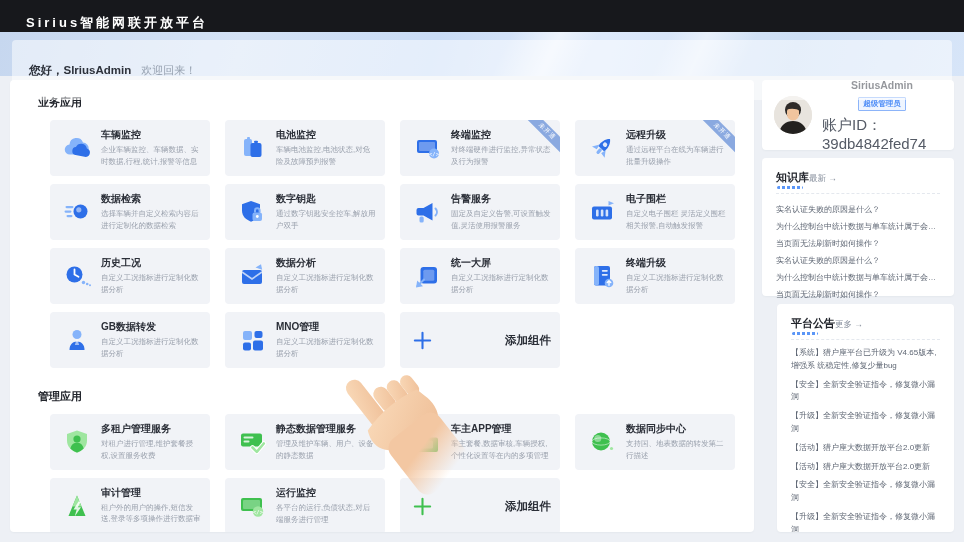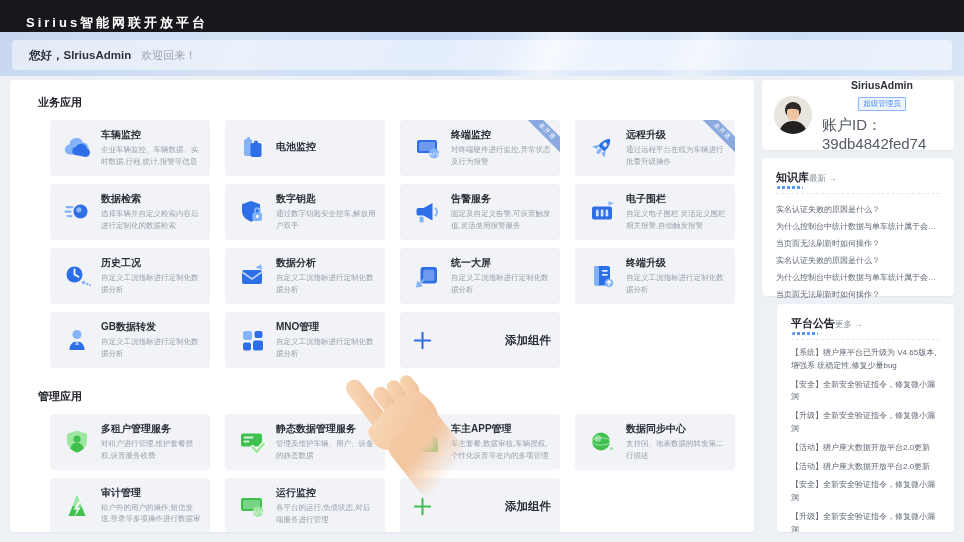--- a/index.html
+++ b/index.html
@@ -11,21 +11,21 @@
   }
   
   .navbar{height:32px;background:#17181c;color:#fff;display:flex;align-items:flex-end;
     padding:0 26px;font-size:13px;font-weight:bold;letter-spacing:3px;}
   
   .banner{height:44px;box-sizing:border-box;padding:8px 12px;position:relative;
     background:linear-gradient(105deg,#c6d7ef 0%,#d4e2f5 25%,#c9dcf6 45%,#dde9fb 62%,#cddff5 82%,#d7e5f8 100%);}
   .banner::after{content:'';position:absolute;inset:0;pointer-events:none;
     background:linear-gradient(115deg,transparent 52%,rgba(255,255,255,.55) 57%,transparent 61%,transparent 68%,rgba(255,255,255,.45) 72%,transparent 77%);}
   .greet{height:28px;background:rgba(255,255,255,.5);border-radius:4px;display:flex;
-    align-items:center;padding:1px 17px;gap:10px;position:relative;z-index:1;}
+    align-items:center;padding:16px 17px;gap:10px;position:relative;z-index:1;}
   .greet .name{font-size:11.5px;font-weight:bold;color:#2c313a;}
   .greet .wel{font-size:11px;color:#97a2b1;}
   
   .content{display:flex;gap:8px;padding:4px 10px 0;}
   .main-panel{width:746px;height:452px;background:#fff;border-radius:4px;
     padding:15px 16px 0 28px;box-sizing:border-box;overflow:hidden;
     box-shadow:0 1px 2px rgba(31,45,61,.04);}
   .section-title{font-size:11px;font-weight:bold;color:#23262d;margin:0 0 10px;}
   .grid{display:grid;grid-template-columns:repeat(4,160px);gap:8px 15px;margin:0 0 21px 12px;}
   .card{position:relative;height:56px;background:#f1f3f7;border-radius:4px;display:flex;
@@ -39,21 +39,21 @@
   .ribbon{position:absolute;top:6px;right:-17px;width:60px;transform:rotate(45deg);
     background:#8aa9e0;color:#fff;font-size:6px;text-align:center;line-height:11px;letter-spacing:1px;}
   
   .sidebar{width:192px;height:452px;display:flex;flex-direction:column;gap:8px;}
   .side-card{background:#fff;border-radius:4px;padding:12px 14px;box-sizing:border-box;
     box-shadow:0 1px 2px rgba(31,45,61,.04);}
   .profile-card{height:70px;display:flex;align-items:center;gap:10px;padding:12px;}
   .avatar{width:38px;height:38px;border-radius:50%;overflow:hidden;flex:none;background:#e8e4de;}
   .p-name-row{display:flex;align-items:center;gap:6px;margin-bottom:5px;flex-direction:column;}
   .p-name{font-size:10.5px;font-weight:bold;color:#2b2f38;}
-  .p-badge{font-size:7.5px;color:#4f8ef7;border:1px solid #8cb4f9;background:#eef5ff;border-radius:1px;padding:1px 4px;white-space:nowrap;}
+  .p-badge{font-size:7.5px;color:#4f8ef7;border:1px solid #8cb4f9;background:#eef5ff;border-radius:1px;padding:1px 4px;white-space:nowrap;font-weight:bold;}
   .p-id{font-size:15px;color:#555b66;}
   .knowledge-card{height:138px;}
   .ann-card{flex:1;overflow:hidden;margin-left:15px;}
   .side-head{display:flex;align-items:baseline;
     border-bottom:1px dashed #e4e8ee;padding-bottom:8px;margin-bottom:7px;}
   .side-title{font-size:11px;font-weight:bold;color:#23262d;position:relative;}
   .side-title::after{content:'';position:absolute;left:1px;bottom:-4px;width:26px;height:3px;border-radius:2px;
     background:repeating-linear-gradient(90deg,#5b96f7 0 3px,transparent 3px 5px);}
   .side-link{font-size:8.5px;color:#8b93a0;cursor:pointer;}
   ul.side-list{list-style:none;margin:0;padding:0;}
@@ -92,20 +92,21 @@
         </div>
         <div class="card">
           <span class="ic"><svg width="30" height="30" viewBox="0 0 30 30">
               <rect x="7" y="6" width="8" height="17" rx="2" fill="#85b3fa"></rect>
               <rect x="10" y="4" width="3" height="2.4" rx="1" fill="#85b3fa"></rect>
               <rect x="13.5" y="10" width="11" height="14" rx="2" fill="#2e6fe8"></rect>
               <rect x="17" y="7.8" width="4" height="2.2" rx="1" fill="#2e6fe8"></rect>
             </svg></span>
           <div class="card-tx">
             <div class="card-title">电池监控</div>
+            <div class="card-desc">车辆电池监控,电池状态,对危险及故障预判报警</div>
           </div>
         </div>
         <div class="card">
           <span class="ic"><svg width="30" height="30" viewBox="0 0 30 30">
               <rect x="5" y="7" width="20" height="13" rx="2" fill="#2e6fe8"></rect>
               <rect x="7" y="9" width="16" height="9" rx="1" fill="#fff" opacity=".3"></rect>
               <circle cx="22" cy="20.5" r="5" fill="#85b3fa"></circle>
               <text x="22" y="22.8" font-size="5.5" fill="#fff" text-anchor="middle" font-family="'DejaVu Sans Mono',monospace">&lt;/&gt;</text>
             </svg></span>
           <div class="card-tx">

